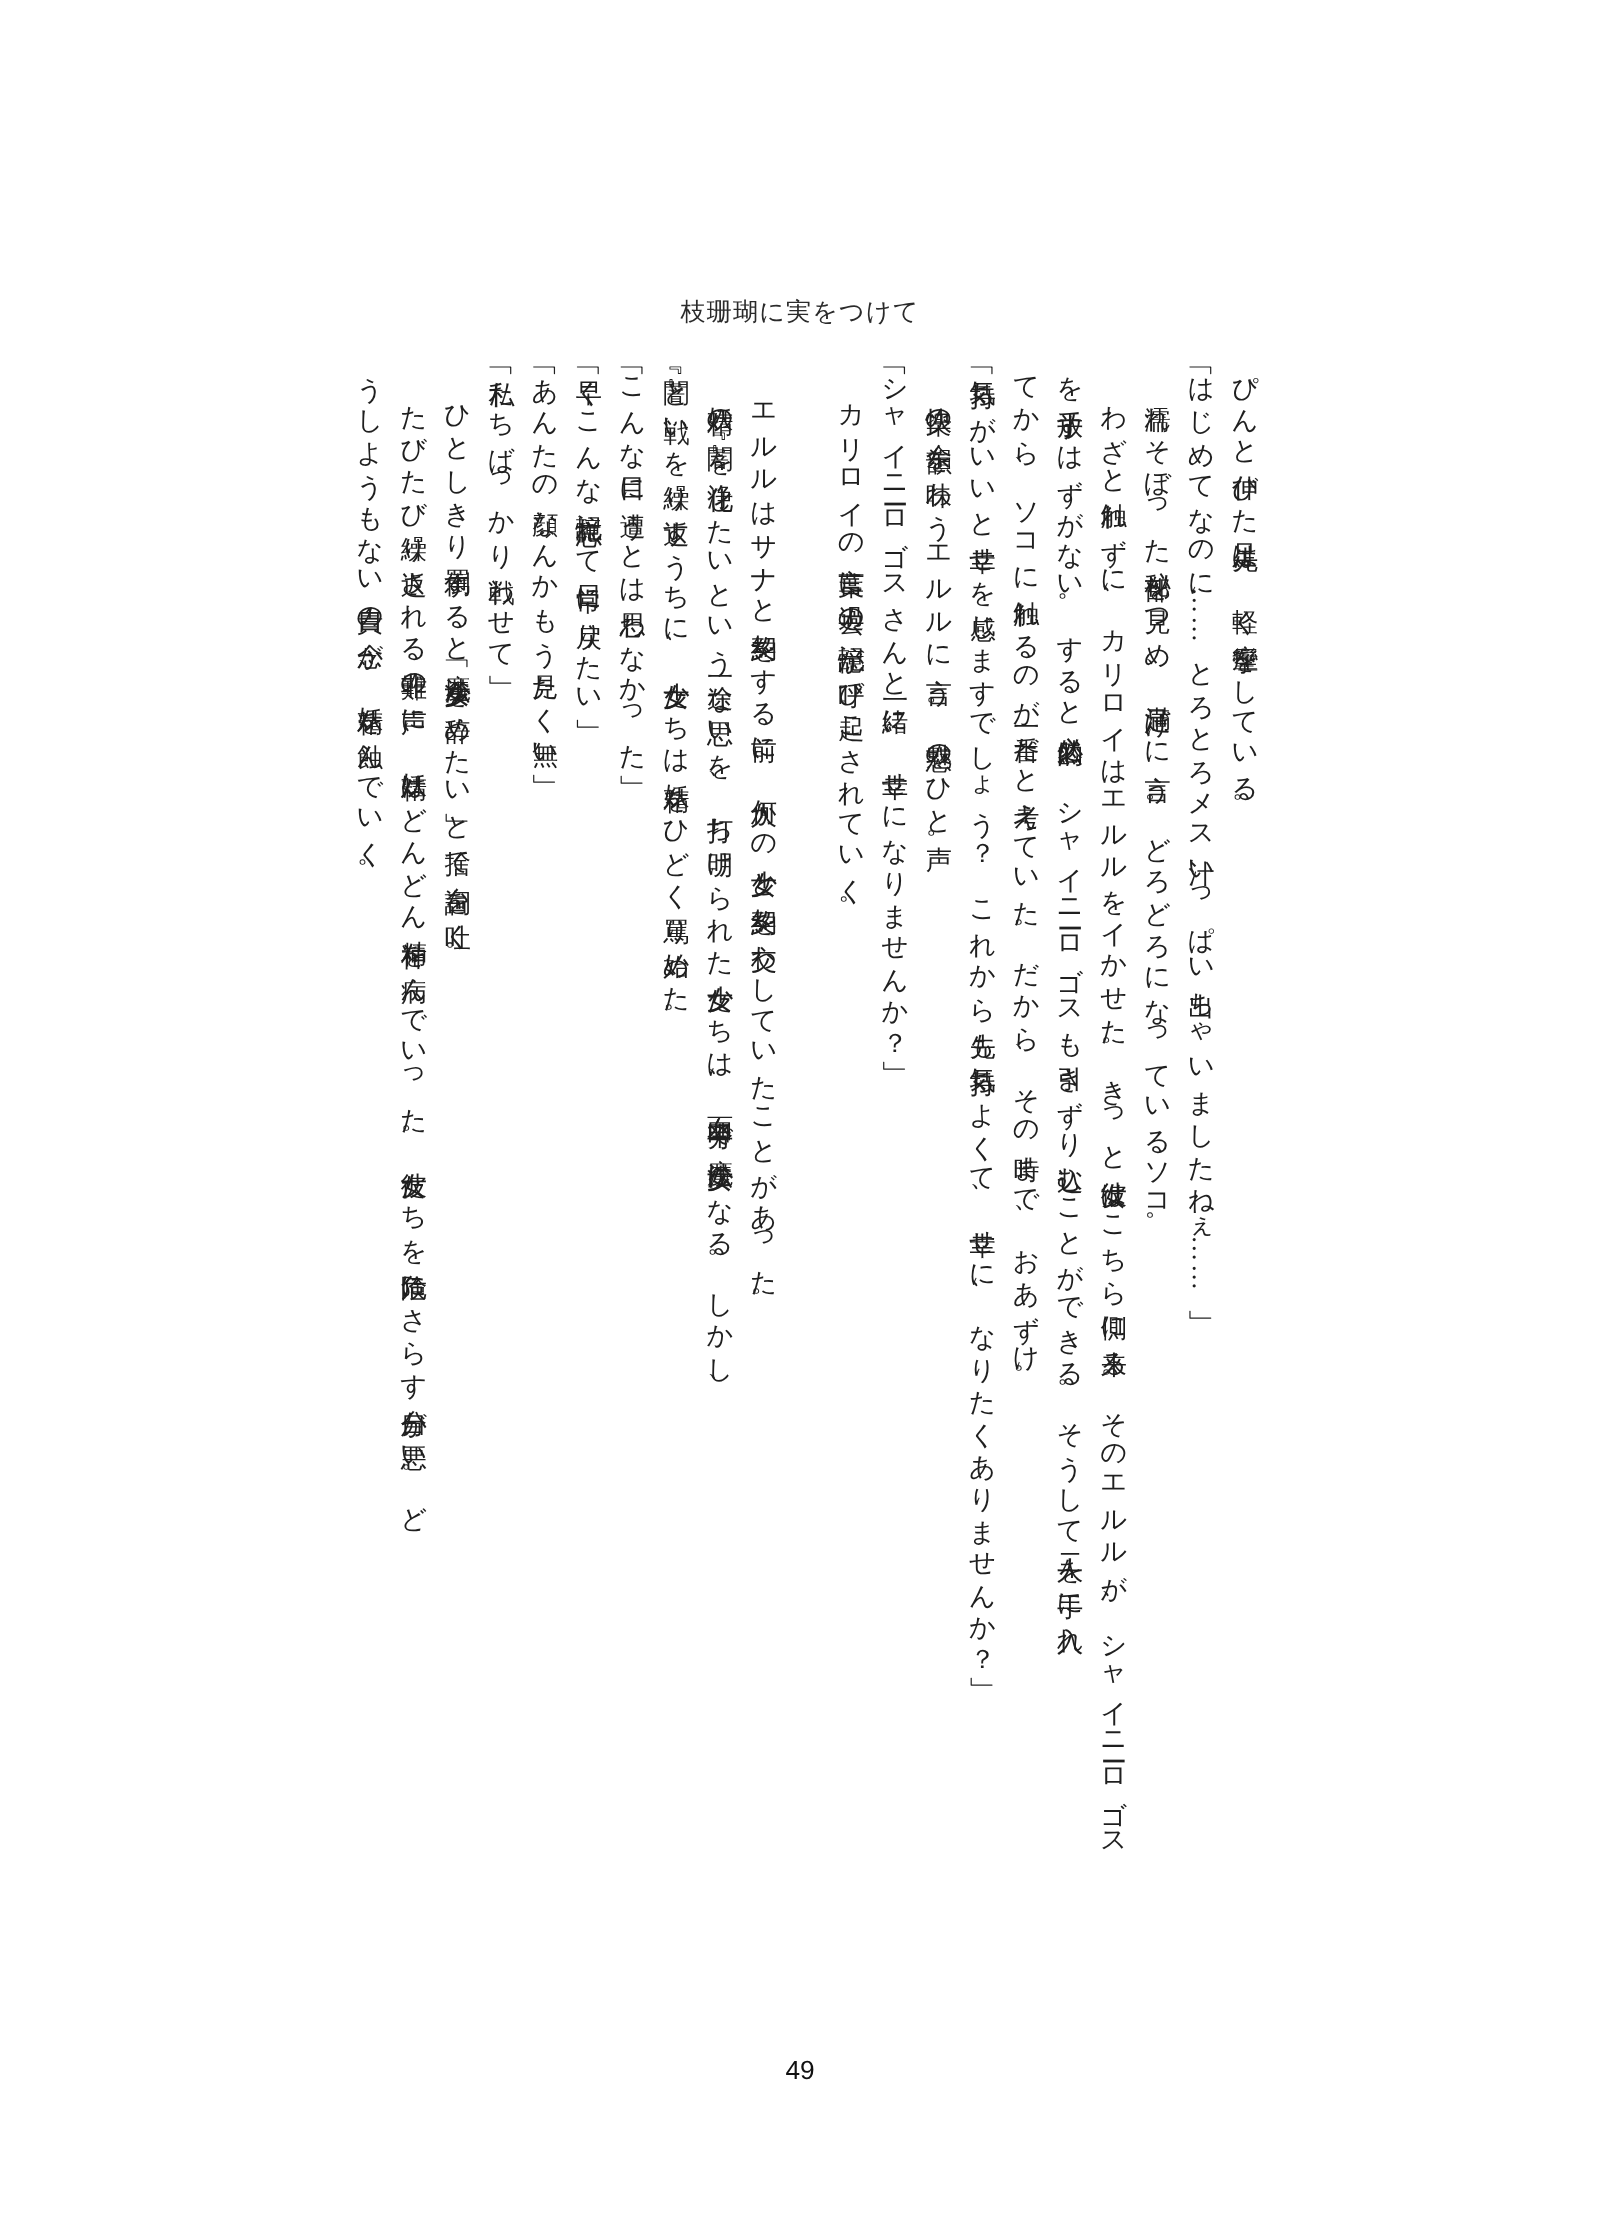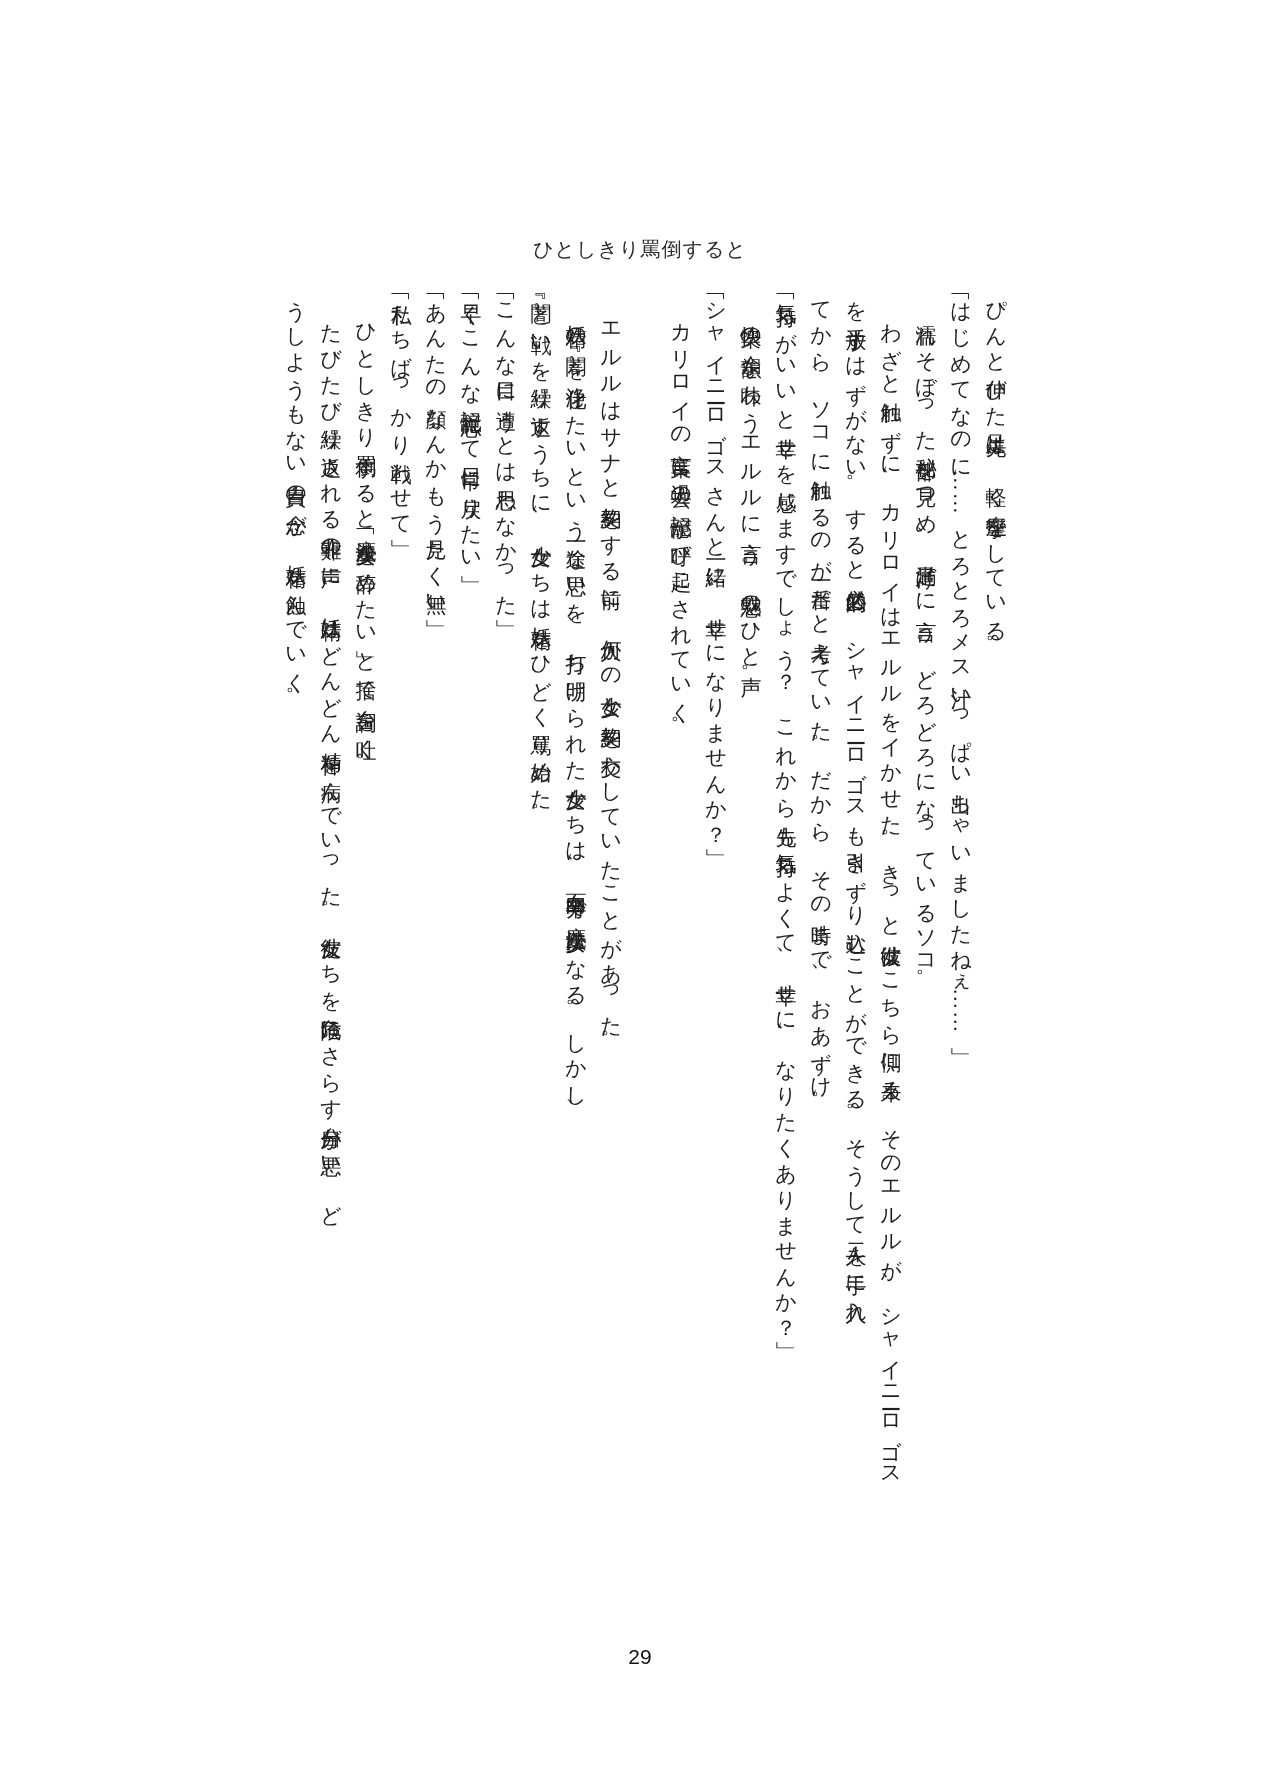--- a/index.html
+++ b/index.html
@@ -51,21 +51,21 @@
     width: 100%;
     text-align: center;
     font-size: 21px;
     font-family: "Liberation Sans", "DejaVu Sans", sans-serif;
     color: #111111;
   }
 </style>
 </head>
 <body>
 
-<div class="header-title">ひとしきり罵倒すると</div>
+<div class="header-title">枝珊瑚に実をつけて</div>
 
 <div class="text-block">
     <div class="text-line">ぴんと伸びた足先は、軽く痙攣をしている。</div>
     <div class="text-line">「はじめてなのに……とろとろメス汁いっぱい出ちゃいましたねぇ……」</div>
     <div class="text-line">　濡れそぼった秘部を見つめ、満足げに言う。どろどろになっているソコ。</div>
     <div class="text-line">　わざと触れずに、カリロイはエルルをイかせた。きっと彼女はこちら側に来る。そのエルルが、シャイニーロゴス</div>
     <div class="text-line">を手放すはずがない。すると必然的に、シャイニーロゴスも引きずり込むことができる。そうして二人を手に入れ</div>
     <div class="text-line">てから、ソコに触れるのが一番だと考えていた。だから、その時まで、おあずけ。</div>
     <div class="text-line">「気持ちがいいと幸せを感じますでしょう？　これから先も気持ちよくて、幸せに、なりたくありませんか？」</div>
     <div class="text-line">　快楽の余韻を味わうエルルに言う。魅惑のひと声。</div>
@@ -77,13 +77,13 @@
     <div class="text-line">『闇』と戦いを繰り返すうちに、少女たちは妖精をひどく罵り始めた。</div>
     <div class="text-line">「こんな目に遭うとは思わなかった」</div>
     <div class="text-line">「早くこんな記憶忘れて日常に戻りたい」</div>
     <div class="text-line">「あんたの顔なんかもう見たく無い」</div>
     <div class="text-line">「私たちばっかり戦わせて」</div>
     <div class="text-line">　ひとしきり罵倒すると「魔法少女を辞めたい」と捨て台詞を吐く。</div>
     <div class="text-line">　たびたび繰り返される非難の声に、妖精はどんどん精神を病んでいった。彼女たちを危険にさらす自分が悪い。ど</div>
     <div class="text-line">うしようもない自責の念が、妖精を蝕んでいく。</div>
   </div>
 
-<div class="page-number">29</div>
+<div class="page-number">49</div>
 
 </body></html>

